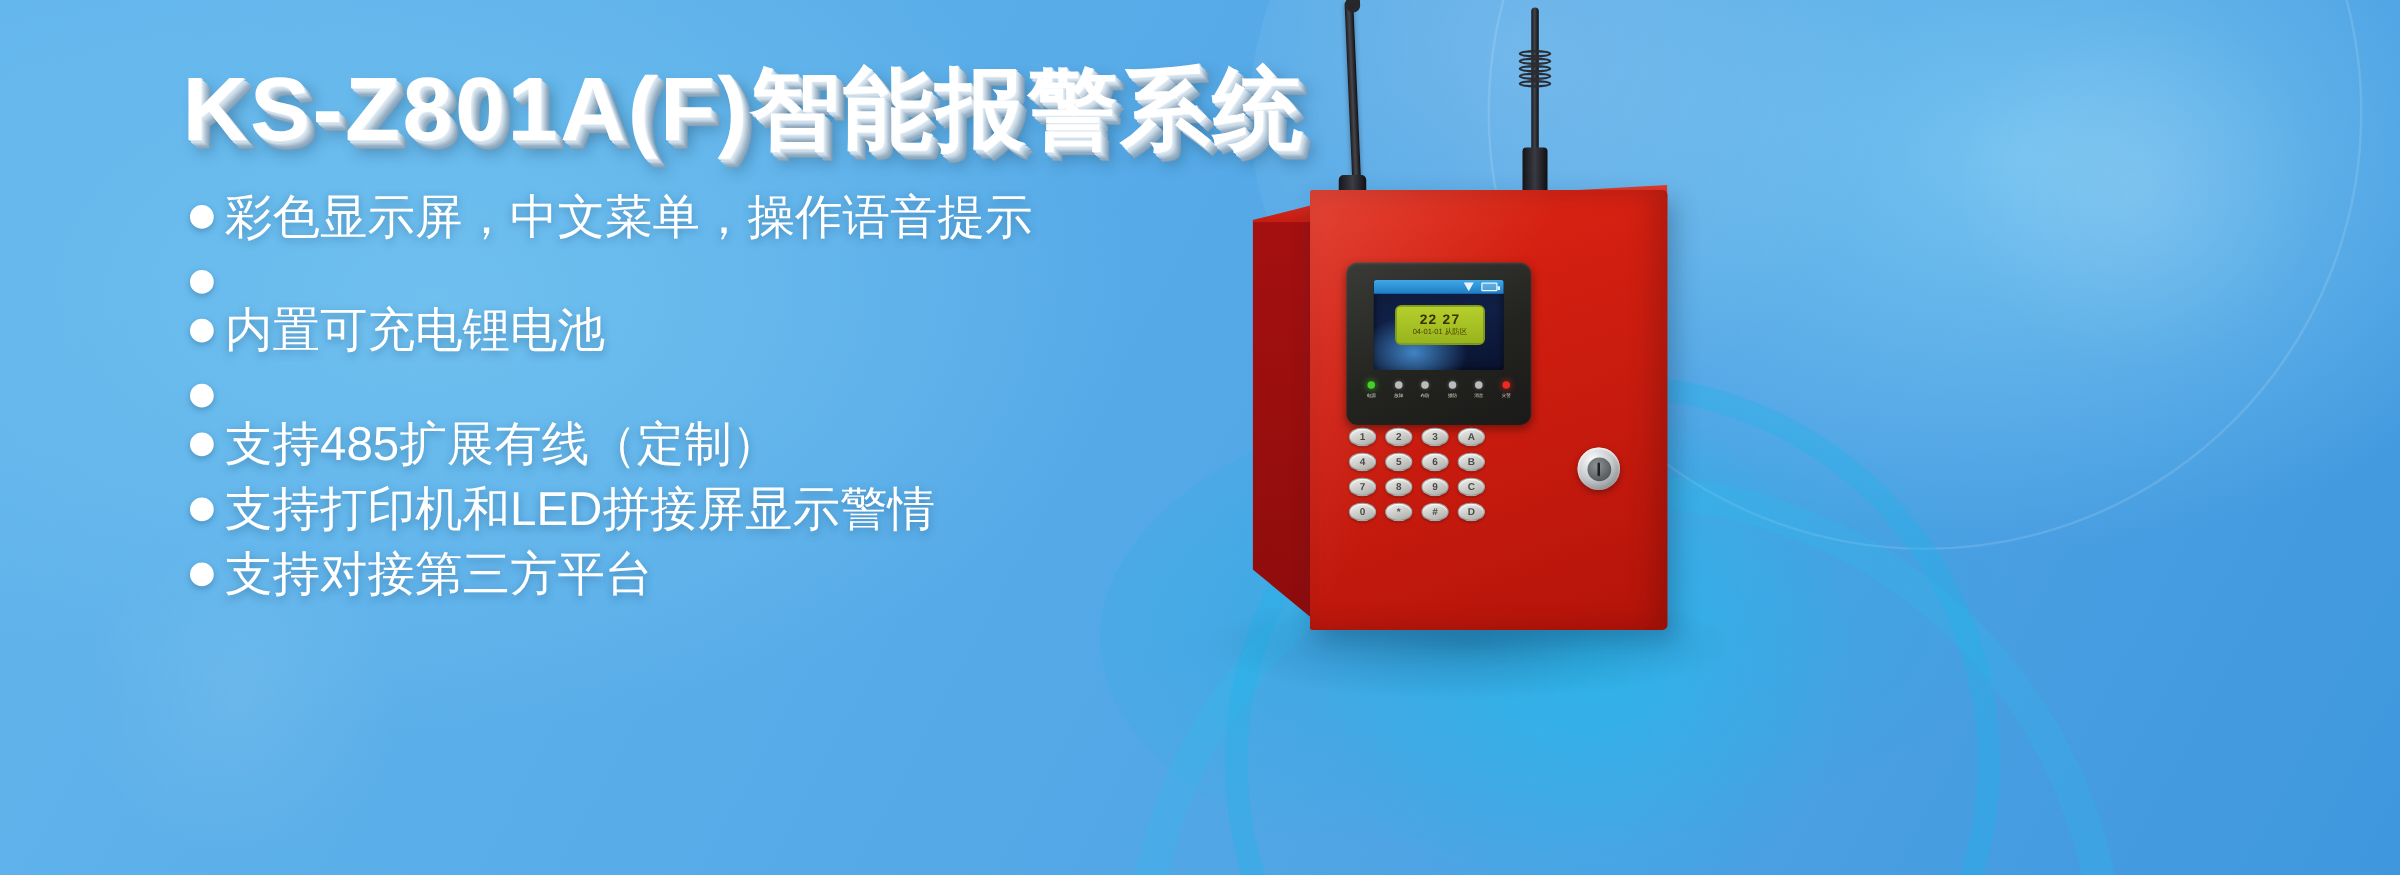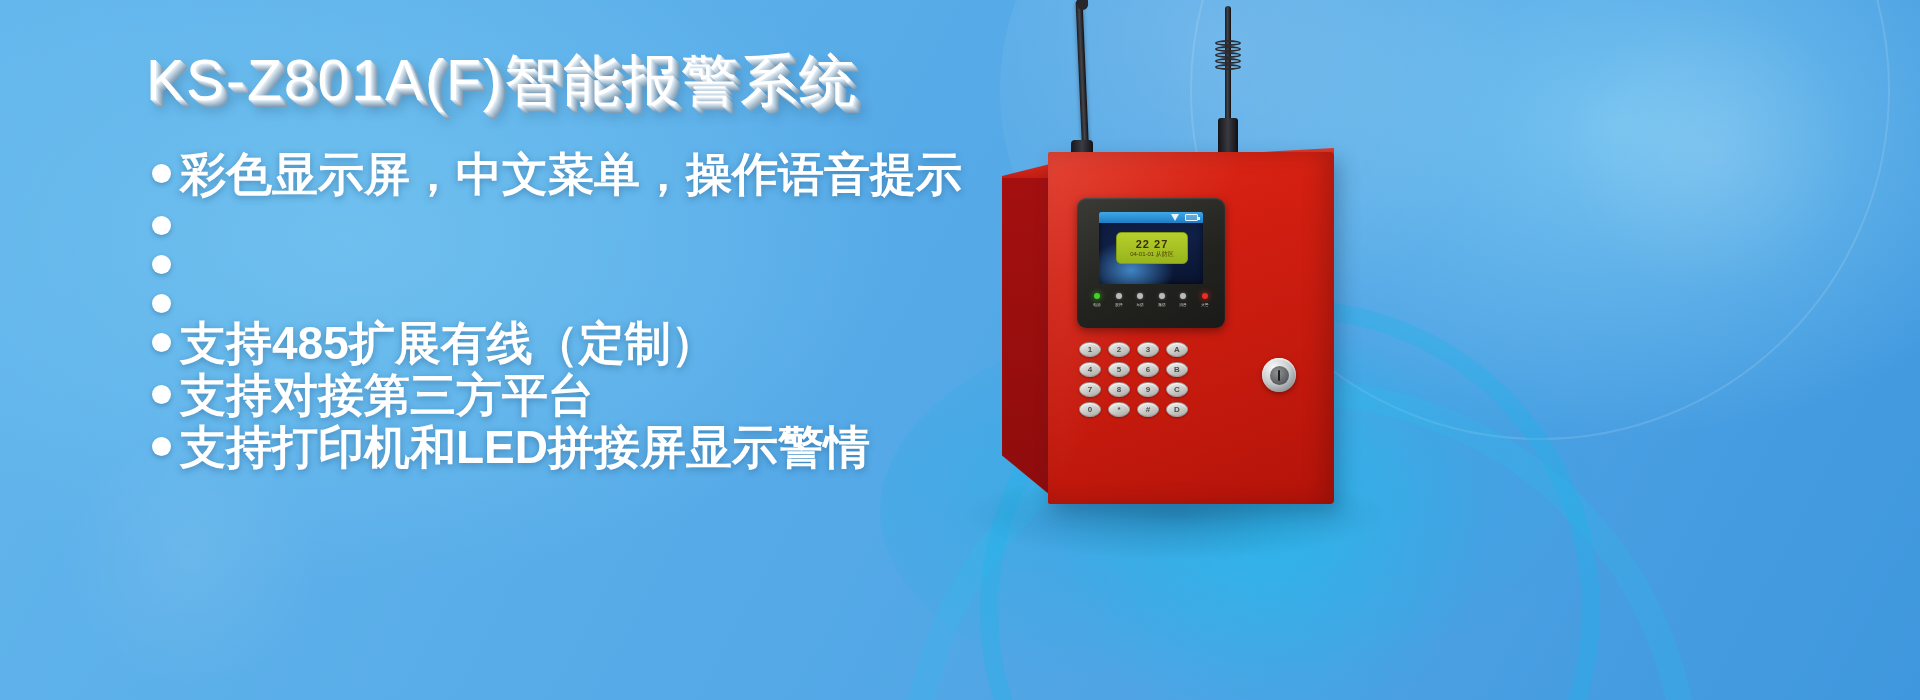--- a/index.html
+++ b/index.html
@@ -36,42 +36,42 @@
         background:radial-gradient(circle at 50% 50%, rgba(255,255,255,.08), rgba(255,255,255,0) 70%); }
   .dband {
     position:absolute; left:880px; top:300px; width:820px; height:420px;
     background:radial-gradient(ellipse at 35% 45%, rgba(22,176,226,.42), rgba(22,176,226,0) 60%);
     border-radius:50%;
   }
 
   
   .title-wrap { position:absolute; left:146px; top:52px; }
   .title {
-    font-size:57px; font-weight:normal; letter-spacing:2px;
+    font-size:72px; font-weight:bold; letter-spacing:2px;
     color:#ffffff; white-space:nowrap; line-height:1;
     text-shadow:
       1px 1px 0 #dfeaf3, 2px 2px 0 #cfdde9, 3px 3px 0 #bed0de,
       4px 4px 0 #aec3d4, 5px 5px 0 #9eb6c9, 6px 6px 0 #90aabf,
       7px 7px 0 #849fb5, 8px 9px 12px rgba(22,60,92,.45);
   }
 
   
   .features { position:absolute; left:152px; top:152px; }
   .feature {
     display:flex; align-items:flex-start;
     margin-bottom:8px;
     text-shadow:0 2px 7px rgba(28,80,124,.45);
   }
   .bullet {
     flex:0 0 auto; width:19px; height:19px; border-radius:50%;
     background:#ffffff; margin-top:12px; margin-right:9px;
     box-shadow:0 2px 5px rgba(24,72,112,.35);
   }
   .feature-text {
-    color:#ffffff; font-size:46px; font-weight:bold;
+    color:#ffffff; font-size:38px; font-weight:normal;
     line-height:44px; white-space:nowrap;
   }
 
   
   .device { position:absolute; left:940px; top:0; width:560px; height:700px; }
 
   .shadow-floor {
     position:absolute; left:20px; top:470px; width:430px; height:90px;
     background:radial-gradient(ellipse at 50% 50%, rgba(16,62,102,.30), rgba(16,62,102,0) 70%);
     border-radius:50%;
@@ -115,21 +115,21 @@
     box-shadow:inset -10px 0 22px rgba(0,0,0,.18), 6px 8px 20px rgba(10,40,70,.30);
   }
   .box-front::after {
     content:""; position:absolute; inset:0;
     background:linear-gradient(120deg, rgba(255,255,255,.12) 0%, rgba(255,255,255,0) 42%);
     border-radius:2px;
   }
 
   
   .panel {
-    position:absolute; left:137px; top:198px; width:148px; height:130px;
+    position:absolute; left:137px; top:210px; width:148px; height:130px;
     background:linear-gradient(155deg,#3a3a36,#232320 55%,#1a1a18);
     border-radius:9px;
     box-shadow:inset 0 1px 2px rgba(255,255,255,.12), 0 3px 8px rgba(0,0,0,.4);
   }
   .lcd {
     position:absolute; left:22px; top:14px; width:104px; height:72px;
     background:linear-gradient(175deg,#0d1a3a,#101f46 40%,#0a1430);
     border-radius:2px; overflow:hidden;
     box-shadow:inset 0 0 6px rgba(0,0,0,.65);
   }
@@ -226,35 +226,36 @@
   <div class="features">
     <div class="feature">
       <span class="bullet"></span>
       <span class="feature-text">彩色显示屏，中文菜单，操作语音提示</span>
     </div>
     <div class="feature">
       <span class="bullet"></span>
     </div>
     <div class="feature">
       <span class="bullet"></span>
+      <span class="feature-text">内置可充电锂电池</span>
     </div>
     <div class="feature">
       <span class="bullet"></span>
     </div>
     <div class="feature">
       <span class="bullet"></span>
       <span class="feature-text">支持485扩展有线（定制）</span>
     </div>
     <div class="feature">
       <span class="bullet"></span>
+      <span class="feature-text">支持打印机和LED拼接屏显示警情</span>
+    </div>
+    <div class="feature">
+      <span class="bullet"></span>
       <span class="feature-text">支持对接第三方平台</span>
-    </div>
-    <div class="feature">
-      <span class="bullet"></span>
-      <span class="feature-text">支持打印机和LED拼接屏显示警情</span>
     </div>
   </div>
 
   <div class="device">
     <div class="shadow-floor"></div>
 
     <div class="ant-a"></div>
     <div class="ant-a-tip"></div>
     <div class="ant-a-base"></div>
 

